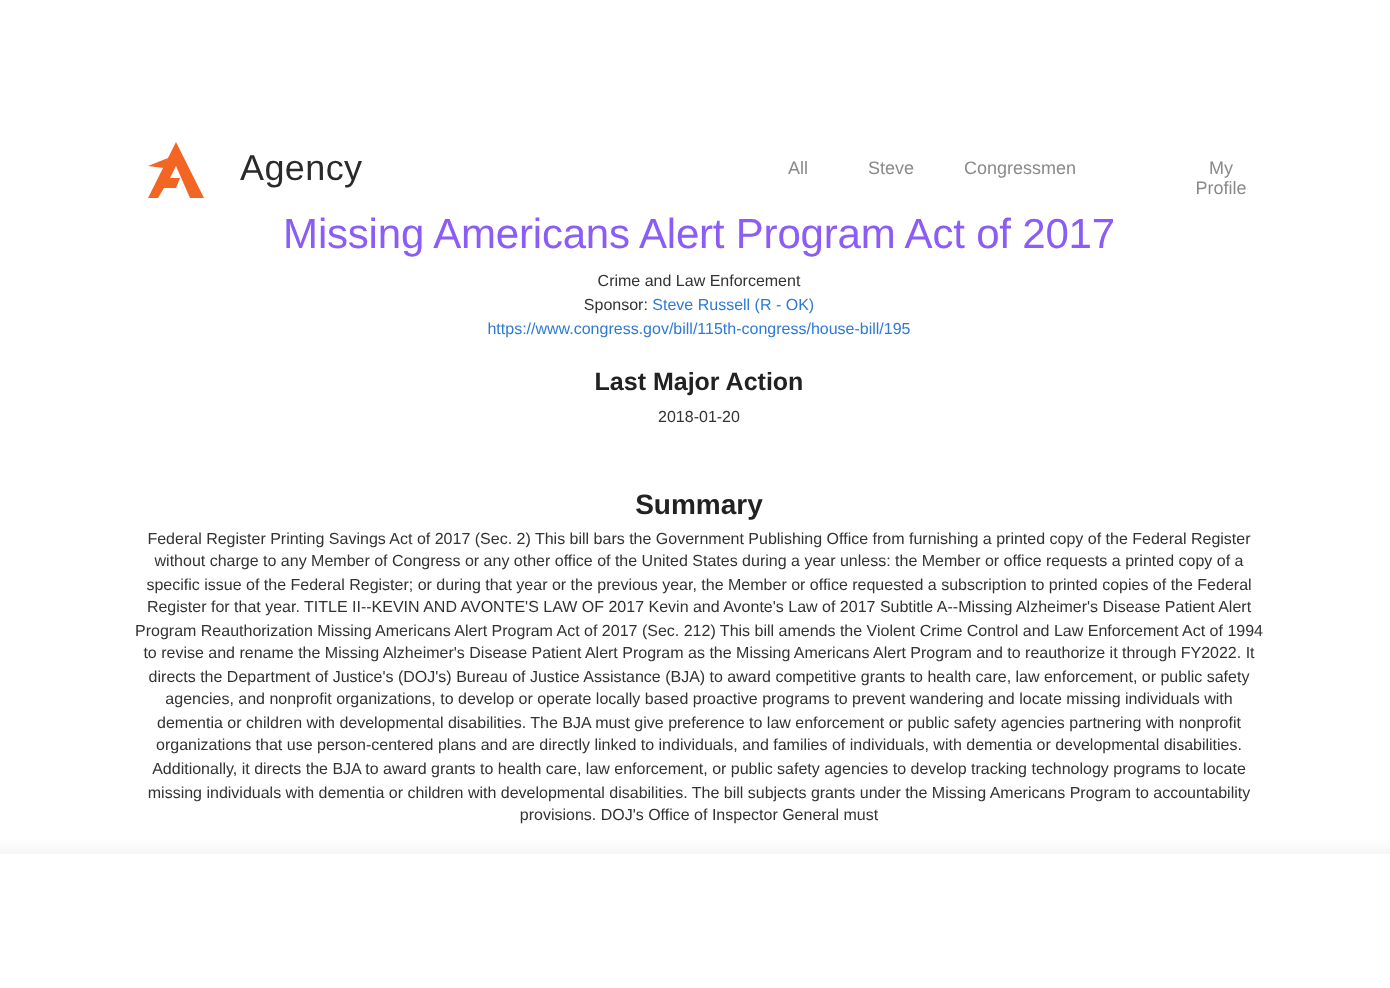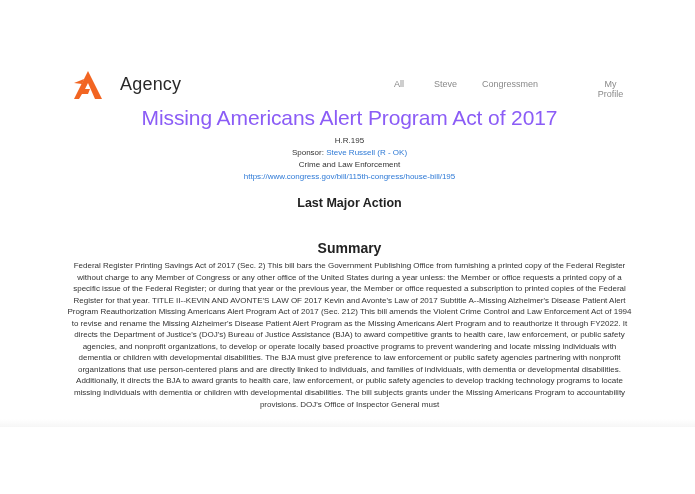--- a/index.html
+++ b/index.html
@@ -52,31 +52,31 @@
       <a class="nav-all">All</a>
       <a class="nav-bills">Steve</a>
       <a class="nav-congress">Congressmen</a>
       <a class="nav-profile">My Profile</a>
     </div>
   </div>
 
   <div class="content">
     <h1>Missing Americans Alert Program Act of 2017</h1>
     <div class="meta">
-      <div>H.R.195</div>
+      <div>Crime and Law Enforcement</div>
       <div>
         <span>Sponsor: </span><a>Steve Russell (R - OK)</a>
       </div>
-      <div>Crime and Law Enforcement</div>
       <div><a>https://www.congress.gov/bill/115th-congress/house-bill/195</a></div>
     </div>
 
     <div class="sec1">
       <h2>Last Major Action</h2>
       <div class="body-text">
+        <div>2018-01-20</div>
       </div>
     </div>
 
     <div class="sec2">
       <h2>Summary</h2>
       <div class="summary">Federal Register Printing Savings Act of 2017 (Sec. 2) This bill bars the Government Publishing Office from furnishing a printed copy of the Federal Register without charge to any Member of Congress or any other office of the United States during a year unless: the Member or office requests a printed copy of a specific issue of the Federal Register; or during that year or the previous year, the Member or office requested a subscription to printed copies of the Federal Register for that year. TITLE II--KEVIN AND AVONTE'S LAW OF 2017 Kevin and Avonte's Law of 2017 Subtitle A--Missing Alzheimer's Disease Patient Alert Program Reauthorization Missing Americans Alert Program Act of 2017 (Sec. 212) This bill amends the Violent Crime Control and Law Enforcement Act of 1994 to revise and rename the Missing Alzheimer's Disease Patient Alert Program as the Missing Americans Alert Program and to reauthorize it through FY2022. It directs the Department of Justice's (DOJ's) Bureau of Justice Assistance (BJA) to award competitive grants to health care, law enforcement, or public safety agencies, and nonprofit organizations, to develop or operate locally based proactive programs to prevent wandering and locate missing individuals with dementia or children with developmental disabilities. The BJA must give preference to law enforcement or public safety agencies partnering with nonprofit organizations that use person-centered plans and are directly linked to individuals, and families of individuals, with dementia or developmental disabilities. Additionally, it directs the BJA to award grants to health care, law enforcement, or public safety agencies to develop tracking technology programs to locate missing individuals with dementia or children with developmental disabilities. The bill subjects grants under the Missing Americans Program to accountability provisions. DOJ's Office of Inspector General must</div>
     </div>
   </div>
 </div>
 <div class="below"></div>

